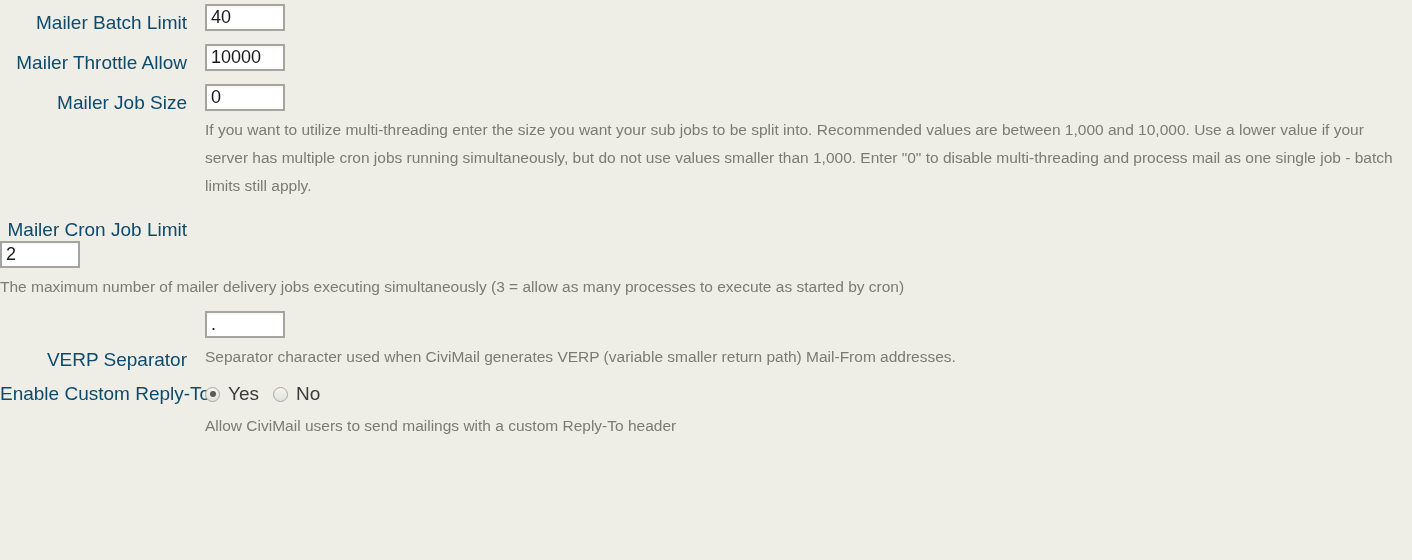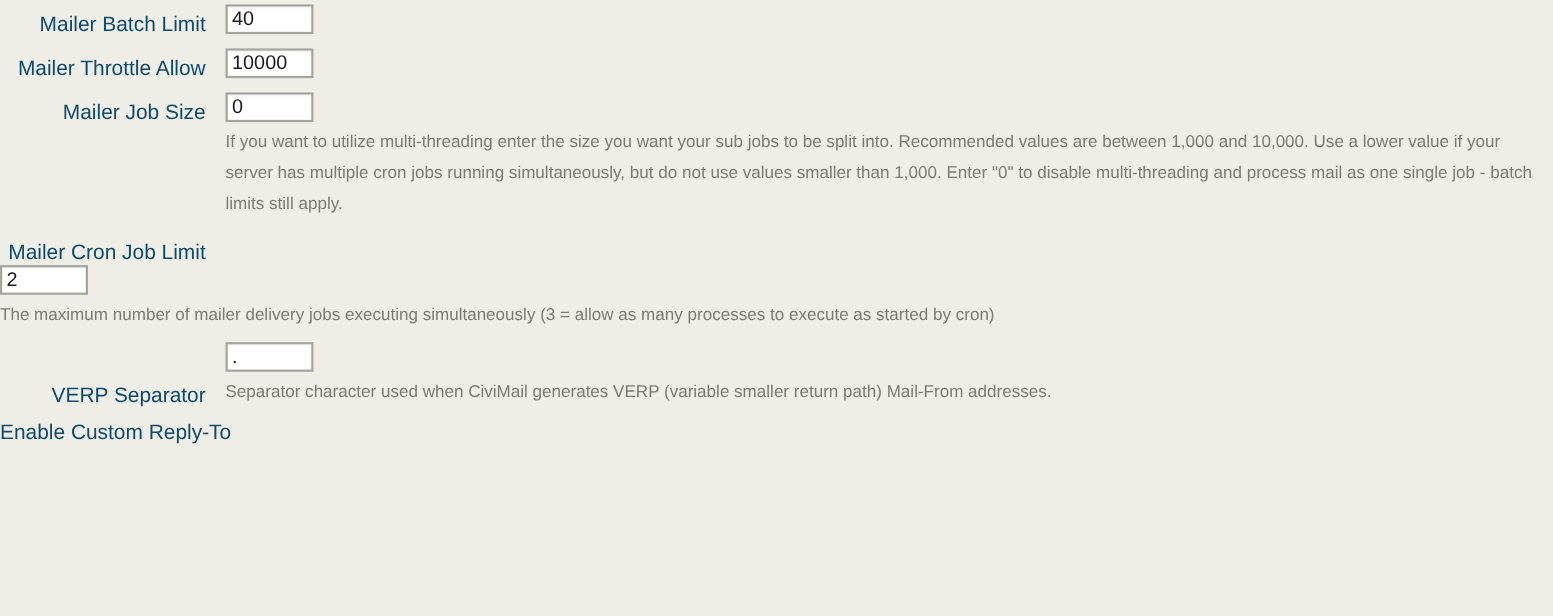--- a/index.html
+++ b/index.html
@@ -169,16 +169,27 @@
     <div class="field-label label-pad-input">VERP Separator</div>
     <div class="field-control">
       <input class="text-input" type="text" value="." style="">
       <div class="description">Separator character used when CiviMail generates VERP (variable smaller return path) Mail-From addresses.</div>
     </div>
   </div>
 
   <div class="field-row row-gap-5">
     <div class="field-label overflow-left label-pad-radio">Enable Custom Reply-To</div>
     <div class="field-control">
+      <div class="radio-group">
+        <label class="radio-option">
+          <span class="radio-dot checked"></span>
+          <span class="radio-label">Yes</span>
+        </label>
+        <label class="radio-option">
+          <span class="radio-dot"></span>
+          <span class="radio-label">No</span>
+        </label>
+      </div>
+      <div class="description">Allow CiviMail users to send mailings with a custom Reply-To header</div>
     </div>
   </div>
 
 </div>
 
 </body></html>

